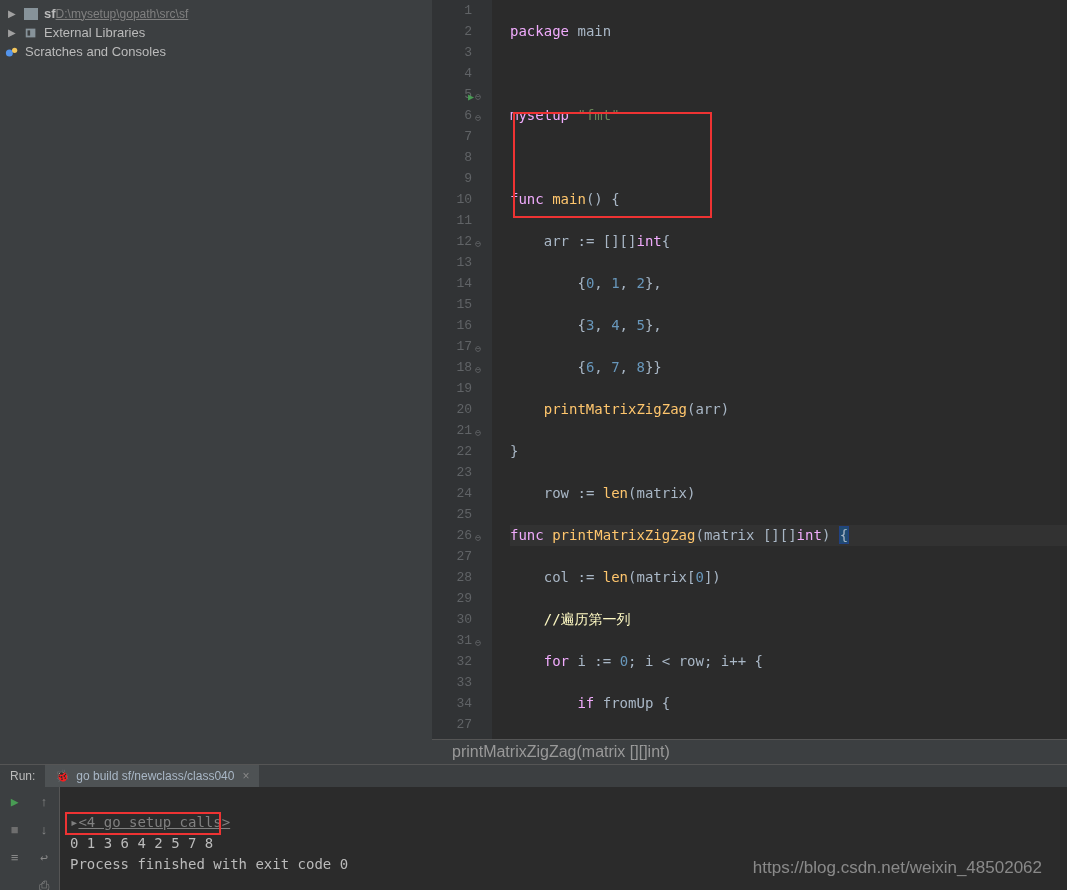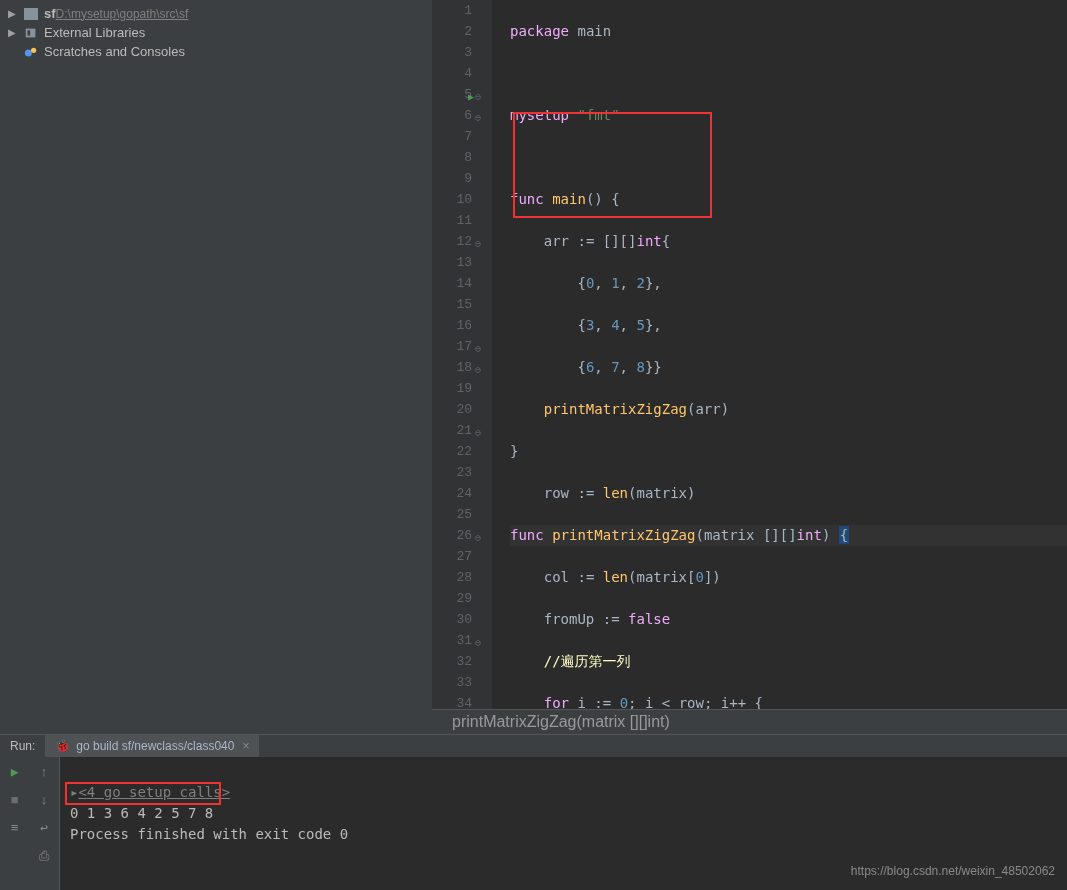--- a/index.html
+++ b/index.html
@@ -134,21 +134,21 @@
   font-family: -apple-system, "Segoe UI", sans-serif;
   font-size: 16px;
   padding: 3px 20px;
   border-top: 1px solid #555;
 }
 .run-panel {
   background: #2b2b2b;
   border-top: 1px solid #555;
   display: flex;
   flex-direction: column;
-  height: 156px;
+  height: 126px;
 }
 .run-header {
   background: #3c3f41;
   display: flex;
   align-items: center;
   height: 25px;
   font-family: -apple-system, "Segoe UI", sans-serif;
   font-size: 12px;
 }
 .run-header-label {
@@ -207,25 +207,25 @@
   position: absolute;
   border: 2px solid #ee3333;
   left: 5px;
   top: 25px;
   width: 156px;
   height: 23px;
   pointer-events: none;
 }
 .watermark {
   position: absolute;
-  right: 12px;
+  right: 25px;
   bottom: 12px;
   color: rgba(200,200,200,0.6);
   font-family: -apple-system, sans-serif;
-  font-size: 12px;
+  font-size: 17px;
 }
 .setup-call { color: #808080; }
 </style>
 </head>
 <body>
 
 <div class="main-split">
   <div class="project-panel">
     <div class="tree-item">
       <span class="tree-chevron">▶</span>
@@ -236,21 +236,21 @@
     <div class="tree-item">
       <span class="tree-chevron">▶</span>
       <span class="ext-icon">
         <svg viewBox="0 0 16 16" width="14" height="14">
             <rect x="2" y="3" width="11" height="10" fill="#87939a"></rect>
             <rect x="4" y="5" width="3" height="6" fill="#3c3f41"></rect>
           </svg>
       </span>
       <span>External Libraries</span>
     </div>
-    <div class="tree-item" style="padding-left:5px;margin-left:19px;">
+    <div class="tree-item" style="padding-left:5px;">
       <span class="ext-icon">
         <svg viewBox="0 0 16 16" width="14" height="14">
             <circle cx="5" cy="9" r="4" fill="#5394ec"></circle>
             <circle cx="11" cy="6" r="3" fill="#f2c55c"></circle>
           </svg>
       </span>
       <span>Scratches and Consoles</span>
     </div>
   </div>
 
@@ -301,21 +301,20 @@
 <div class="code-line"><span class="kw">func</span> <span class="fn">main</span><span class="paren">() {</span></div>
 <div class="code-line">    <span class="ident">arr</span> <span class="paren">:=</span> <span class="paren">[][]</span><span class="kw">int</span><span class="paren">{</span></div>
 <div class="code-line">        <span class="paren">{</span><span class="num">0</span><span class="paren">, </span><span class="num">1</span><span class="paren">, </span><span class="num">2</span><span class="paren">},</span></div>
 <div class="code-line">        <span class="paren">{</span><span class="num">3</span><span class="paren">, </span><span class="num">4</span><span class="paren">, </span><span class="num">5</span><span class="paren">},</span></div>
 <div class="code-line">        <span class="paren">{</span><span class="num">6</span><span class="paren">, </span><span class="num">7</span><span class="paren">, </span><span class="num">8</span><span class="paren">}}</span></div>
 <div class="code-line">    <span class="fn">printMatrixZigZag</span><span class="paren">(arr)</span></div>
 <div class="code-line"><span class="paren">}</span></div>
 <div class="code-line">    <span class="ident">row</span> <span class="paren">:=</span> <span class="fn">len</span><span class="paren">(matrix)</span></div>
 <div class="code-line hl-line"><span class="kw">func</span> <span class="fn">printMatrixZigZag</span><span class="paren">(matrix [][]</span><span class="kw">int</span><span class="paren">) </span><span class="cursor-brace">{</span></div>
 <div class="code-line">    <span class="ident">col</span> <span class="paren">:=</span> <span class="fn">len</span><span class="paren">(matrix[</span><span class="num">0</span><span class="paren">])</span></div>
-<div class="code-line">    <span class="ident">fromUp</span> <span class="paren">:=</span> <span class="kw">false</span></div>
 <div class="code-line">    <span class="comment">//遍历第一列</span></div>
 <div class="code-line">    <span class="kw">for</span> <span class="ident">i</span> <span class="paren">:=</span> <span class="num">0</span><span class="paren">; i &lt; row; i++ {</span></div>
 <div class="code-line">        <span class="kw">if</span> <span class="ident">fromUp</span> <span class="paren">{</span></div>
 
 
 
 
 
 
 

